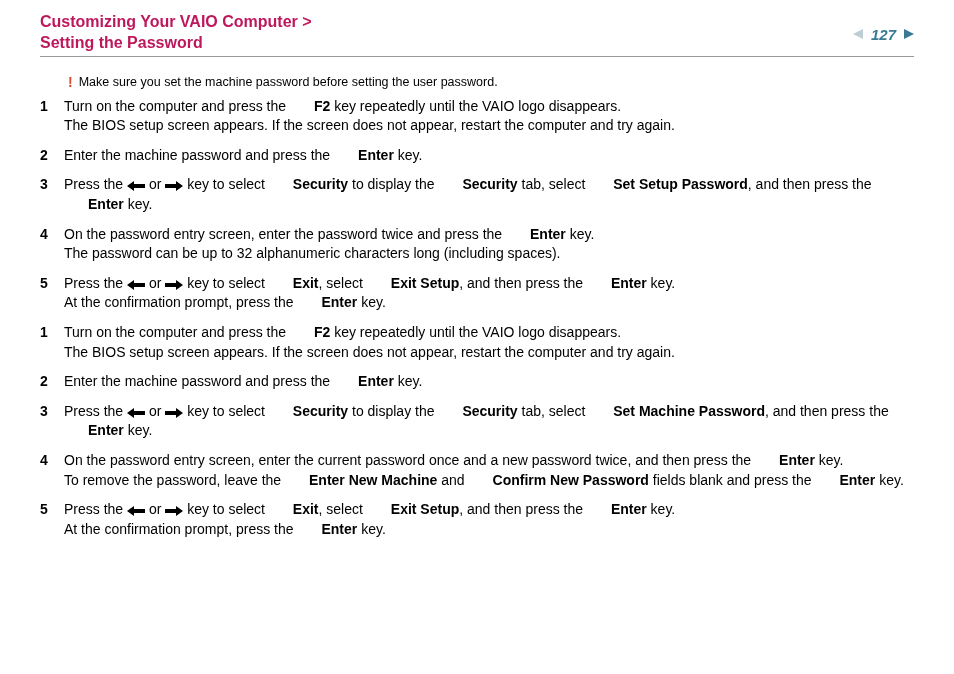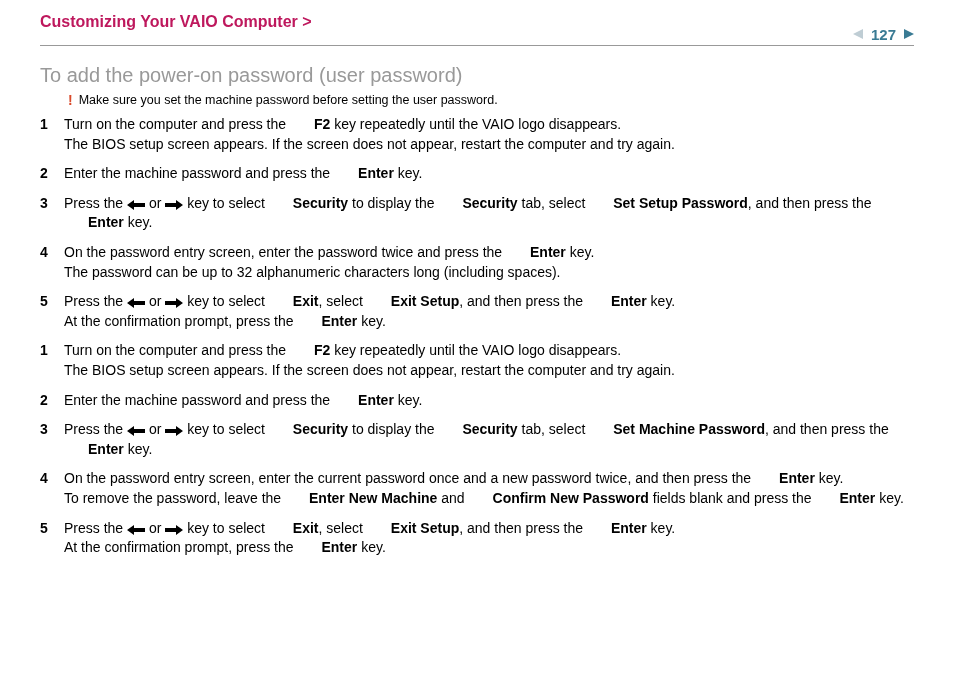--- a/index.html
+++ b/index.html
@@ -31,20 +31,21 @@
     line-height: 1.3;
   }
   .page-nav {
     display: flex;
     align-items: center;
     gap: 6px;
     margin-top: 14px;
   }
   .page-number {
     color: #3a7b94;
+    font-style: italic;
     font-weight: bold;
     font-size: 15px;
   }
   .nav-arrow {
     cursor: pointer;
   }
   .heading {
     color: #999;
     font-size: 20px;
     font-weight: normal;
@@ -90,37 +91,37 @@
     vertical-align: -2px;
   }
 </style>
 </head>
 <body>
 
 <div class="page">
   <div class="header">
     <div class="breadcrumb">
       <div>Customizing Your VAIO Computer &gt;</div>
+      <div>Setting the Password</div>
     </div>
     <div class="page-nav">
       <span class="nav-arrow">
         <svg width="12" height="12" viewBox="0 0 12 12">
             <polygon points="10,1 10,11 0,6" fill="#bfcdd4"></polygon>
           </svg>
       </span>
       <span class="page-number">127</span>
       <span class="nav-arrow">
         <svg width="12" height="12" viewBox="0 0 12 12">
             <polygon points="2,1 2,11 12,6" fill="#3a7b94"></polygon>
           </svg>
       </span>
     </div>
   </div>
 
-  <h2 class="heading">To add the power-on password (user password)</h2>
   <div class="warning-row">
     <span class="warning-icon">!</span>
     <span>Make sure you set the machine password before setting the user password.</span>
   </div>
   <ol class="step-list" id="list1">
       <li class="step">
         <span class="step-num">1</span>
         <span class="step-text">Turn on the computer and press the <b>F2</b> key repeatedly until the VAIO logo disappears.<br>The BIOS setup screen appears. If the screen does not appear, restart the computer and try again.</span>
       </li>
       <li class="step">

